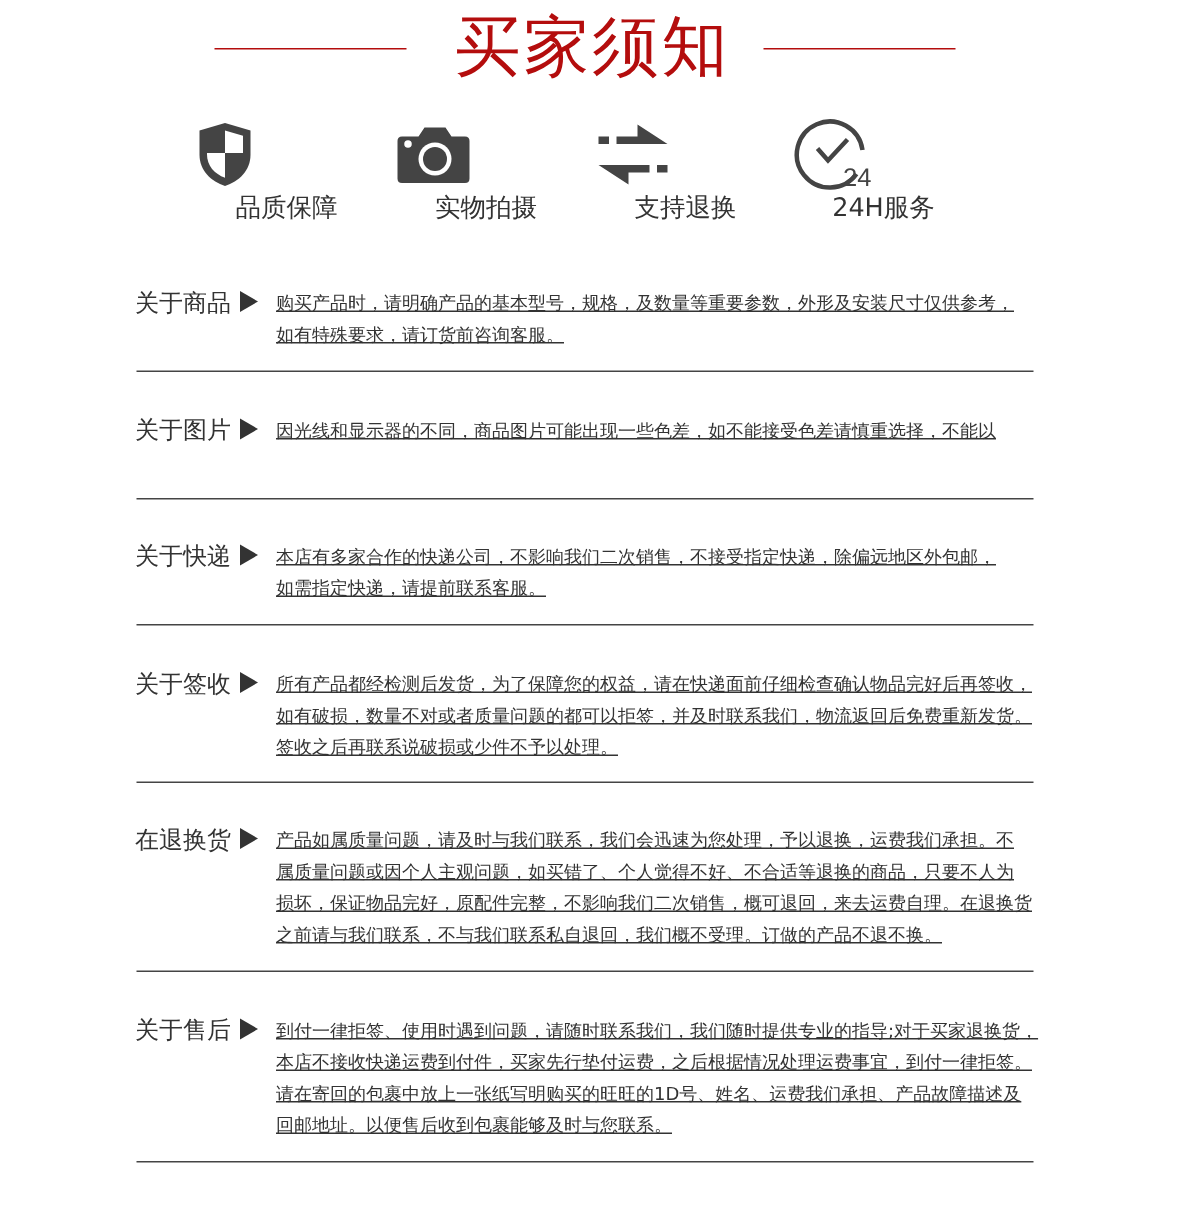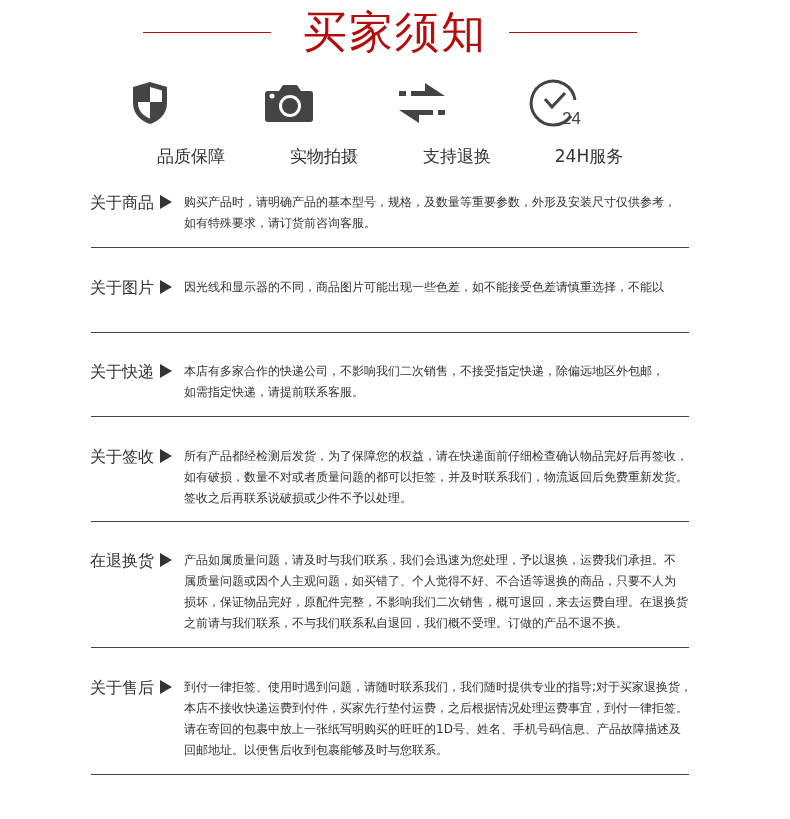--- a/index.html
+++ b/index.html
@@ -9,29 +9,29 @@
     .header { position: absolute; top: 0; left: 0; width: 773px; height: 62px; }
     .header .line { position: absolute; top: 32px; height: 1px; background: #b40d0d; }
     .header .line.left { left: 143px; width: 128px; }
     .header .line.right { left: 509px; width: 128px; }
     .header .title { position: absolute; top: 6px; left: 290px; width: 210px; text-align: center;
       font-size: 44px; line-height: 52px; color: #b40d0d; letter-spacing: 2px; font-weight: normal; }
 
     .features { position: absolute; top: 78px; left: 0; width: 790px; height: 80px; }
     .feature { position: absolute; top: 0; width: 120px; text-align: center; }
     .feature .icon { width: 120px; height: 50px; display: flex; align-items: center; }
-    .feature .label { font-size: 17px; line-height: 22px; color: #333; margin-top: 17px; white-space: nowrap; }
+    .feature .label { font-size: 17px; line-height: 22px; color: #333; margin-top: 0; white-space: nowrap; }
     .f1 { left: 131px; } .f2 { left: 264px; } .f3 { left: 397px; } .f4 { left: 529px; }
 
     .sections { position: absolute; top: 0; left: 0; width: 790px; }
     .section { position: absolute; left: 90px; width: 600px; }
     .section .head { position: absolute; left: 0; top: 0; font-size: 16px; line-height: 22px; color: #333; white-space: nowrap; font-family: Liberation Serif, serif; }
     .section .arrow { display: inline-block; width: 0; height: 0; border-top: 7px solid transparent; border-bottom: 7px solid transparent;
       border-left: 12px solid #333; margin-left: 6px; vertical-align: -1px; }
-    .section .body { position: absolute; left: 94px; top: 0; width: 520px; font-size: 12px; line-height: 21px; color: #333; }
+    .section .body { position: absolute; left: 94px; top: 0; width: 520px; font-size: 12px; line-height: 21px; color: #333; text-decoration: underline; }
     .section .rule { position: absolute; left: 1px; width: 598px; height: 1px; background: #444; }
   </style>
 </head>
 <body>
 
 <div class="header">
   <div class="line left"></div>
   <div class="title">买家须知</div>
   <div class="line right"></div>
 </div>
@@ -131,19 +131,19 @@
       <div>之前请与我们联系，不与我们联系私自退回，我们概不受理。订做的产品不退不换。</div>
     </div>
     <div class="rule" style="top:97px;"></div>
   </div>
 
   <div class="section" style="top:677px;">
     <div class="head"><span>关于售后</span><span class="arrow"></span></div>
     <div class="body">
       <div>到付一律拒签、使用时遇到问题，请随时联系我们，我们随时提供专业的指导;对于买家退换货，</div>
       <div>本店不接收快递运费到付件，买家先行垫付运费，之后根据情况处理运费事宜，到付一律拒签。</div>
-      <div>请在寄回的包裹中放上一张纸写明购买的旺旺的1D号、姓名、手机号码信息、产品故障描述及</div>
+      <div>请在寄回的包裹中放上一张纸写明购买的旺旺的1D号、姓名、运费我们承担、产品故障描述及</div>
       <div>回邮地址。以便售后收到包裹能够及时与您联系。</div>
     </div>
     <div class="rule" style="top:97px;"></div>
   </div>
 
 </div>
 
 </body></html>

